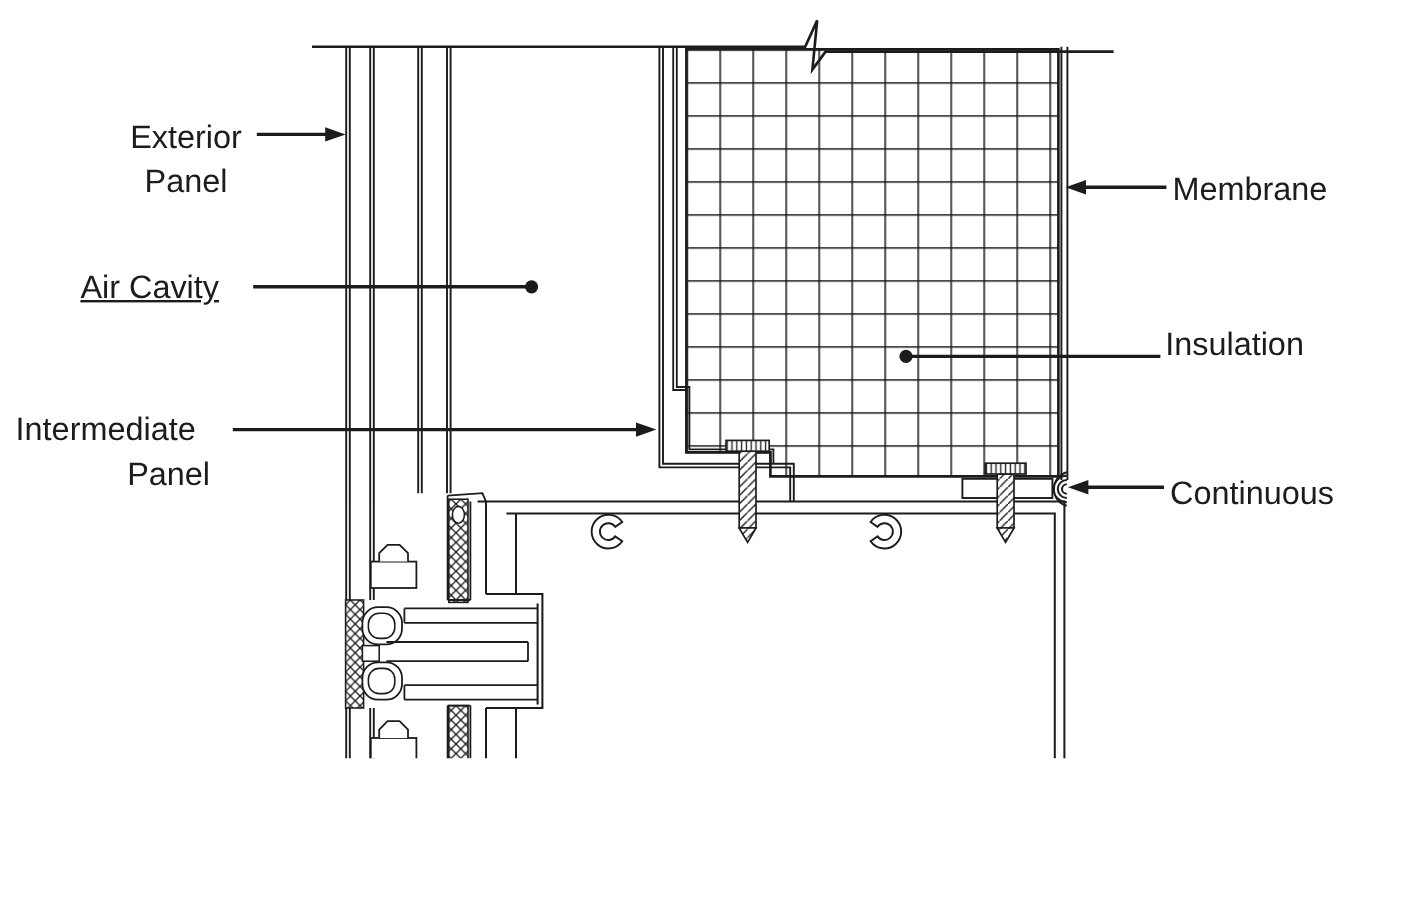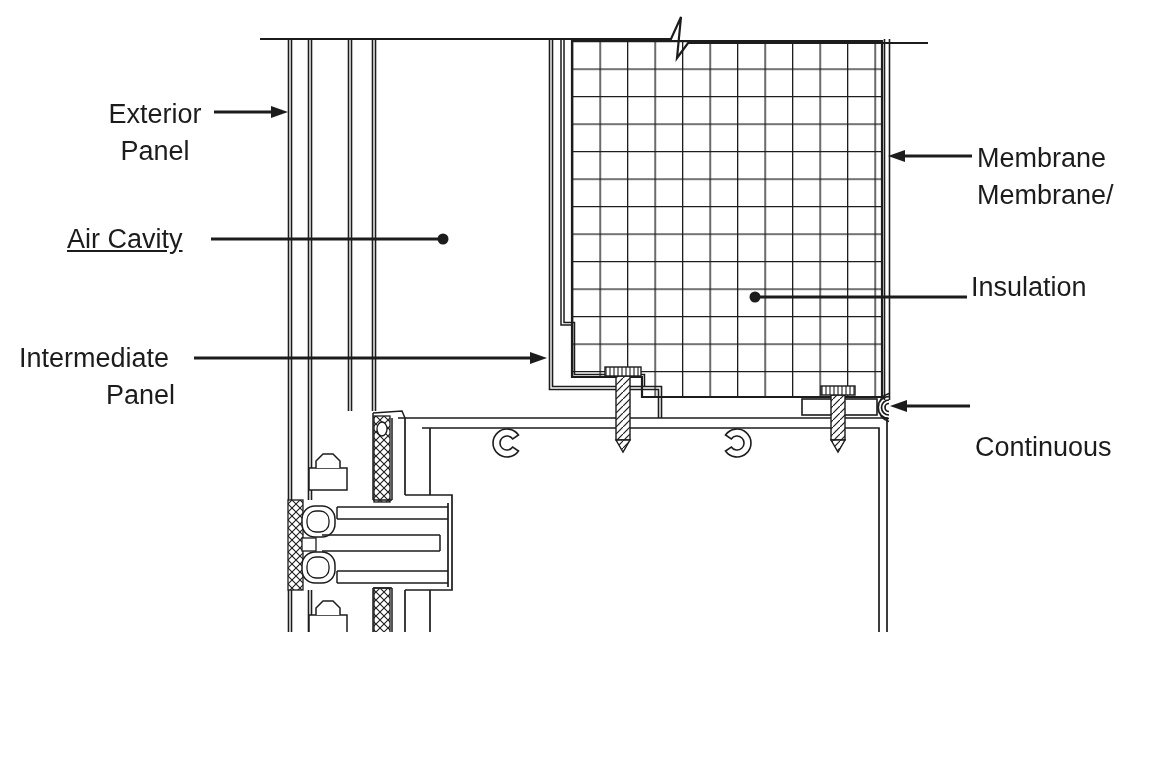--- a/index.html
+++ b/index.html
@@ -173,31 +173,30 @@
 
 <div class="lbl center" style="left:55px; top:96px; width:200px;">
   <div>Exterior</div>
   <div>Panel</div>
 </div>
 
 <div class="lbl" style="left:67px; top:221px;text-decoration:underline;">
   <div>Air Cavity</div>
 </div>
 
-<div class="lbl" style="left:13px; top:340px;text-align:center;">
+<div class="lbl" style="left:13px; top:340px;">
   <div>Intermediate</div>
   <div style="margin-left:93px;">Panel</div>
 </div>
 
 <div class="lbl" style="left:977px; top:140px;">
   <div>Membrane</div>
-  <div>Membrane/</div>
 </div>
 
 <div class="lbl" style="left:971px; top:269px;">
   <div>Insulation</div>
 </div>
 
-<div class="lbl" style="left:975px; top:393px;margin-top:36px;">
+<div class="lbl" style="left:975px; top:393px;">
   <div>Continuous</div>
 </div>
 
 </div>
 
 </body></html>

